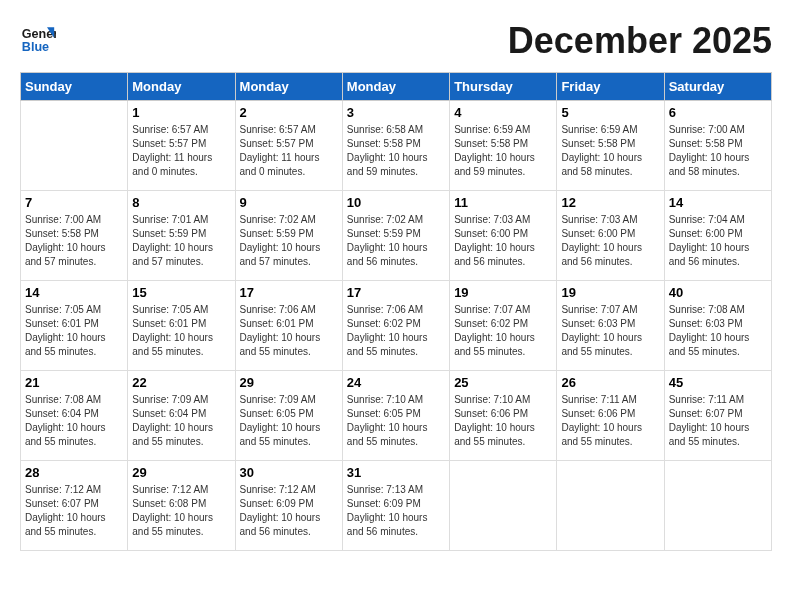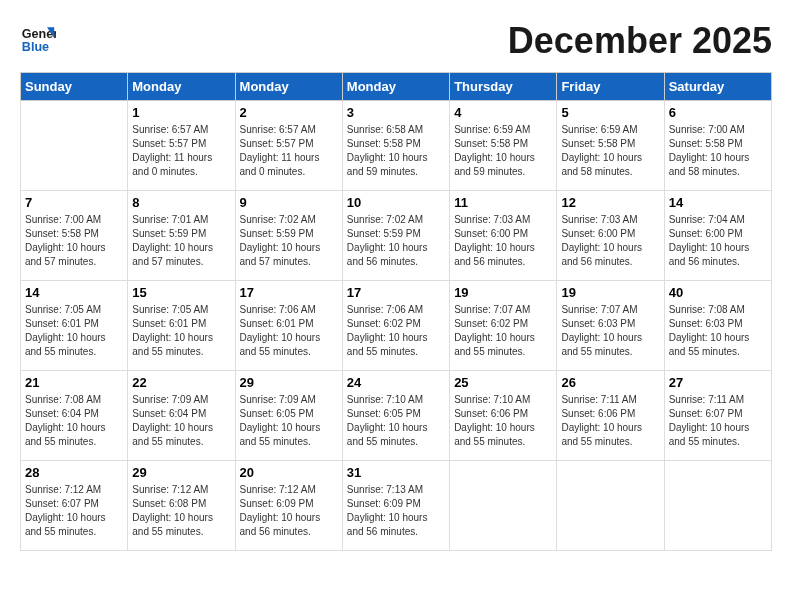--- a/index.html
+++ b/index.html
@@ -210,35 +210,35 @@
         </td>
         <td>
           <span class="day-number">25</span>
           <div class="day-info">Sunrise: 7:10 AM<br>Sunset: 6:06 PM<br>Daylight: 10 hours<br>and 55 minutes.</div>
         </td>
         <td>
           <span class="day-number">26</span>
           <div class="day-info">Sunrise: 7:11 AM<br>Sunset: 6:06 PM<br>Daylight: 10 hours<br>and 55 minutes.</div>
         </td>
         <td>
-          <span class="day-number">27</span>
+          <span class="day-number">45</span>
           <div class="day-info">Sunrise: 7:11 AM<br>Sunset: 6:07 PM<br>Daylight: 10 hours<br>and 55 minutes.</div>
         </td>
       </tr>
       <tr class="week-row">
         <td>
           <span class="day-number">28</span>
           <div class="day-info">Sunrise: 7:12 AM<br>Sunset: 6:07 PM<br>Daylight: 10 hours<br>and 55 minutes.</div>
         </td>
         <td>
           <span class="day-number">29</span>
           <div class="day-info">Sunrise: 7:12 AM<br>Sunset: 6:08 PM<br>Daylight: 10 hours<br>and 55 minutes.</div>
         </td>
         <td>
-          <span class="day-number">20</span>
+          <span class="day-number">30</span>
           <div class="day-info">Sunrise: 7:12 AM<br>Sunset: 6:09 PM<br>Daylight: 10 hours<br>and 56 minutes.</div>
         </td>
         <td>
           <span class="day-number">31</span>
           <div class="day-info">Sunrise: 7:13 AM<br>Sunset: 6:09 PM<br>Daylight: 10 hours<br>and 56 minutes.</div>
         </td>
         <td class="empty-cell"></td>
         <td class="empty-cell"></td>
         <td class="empty-cell"></td>
       </tr>

